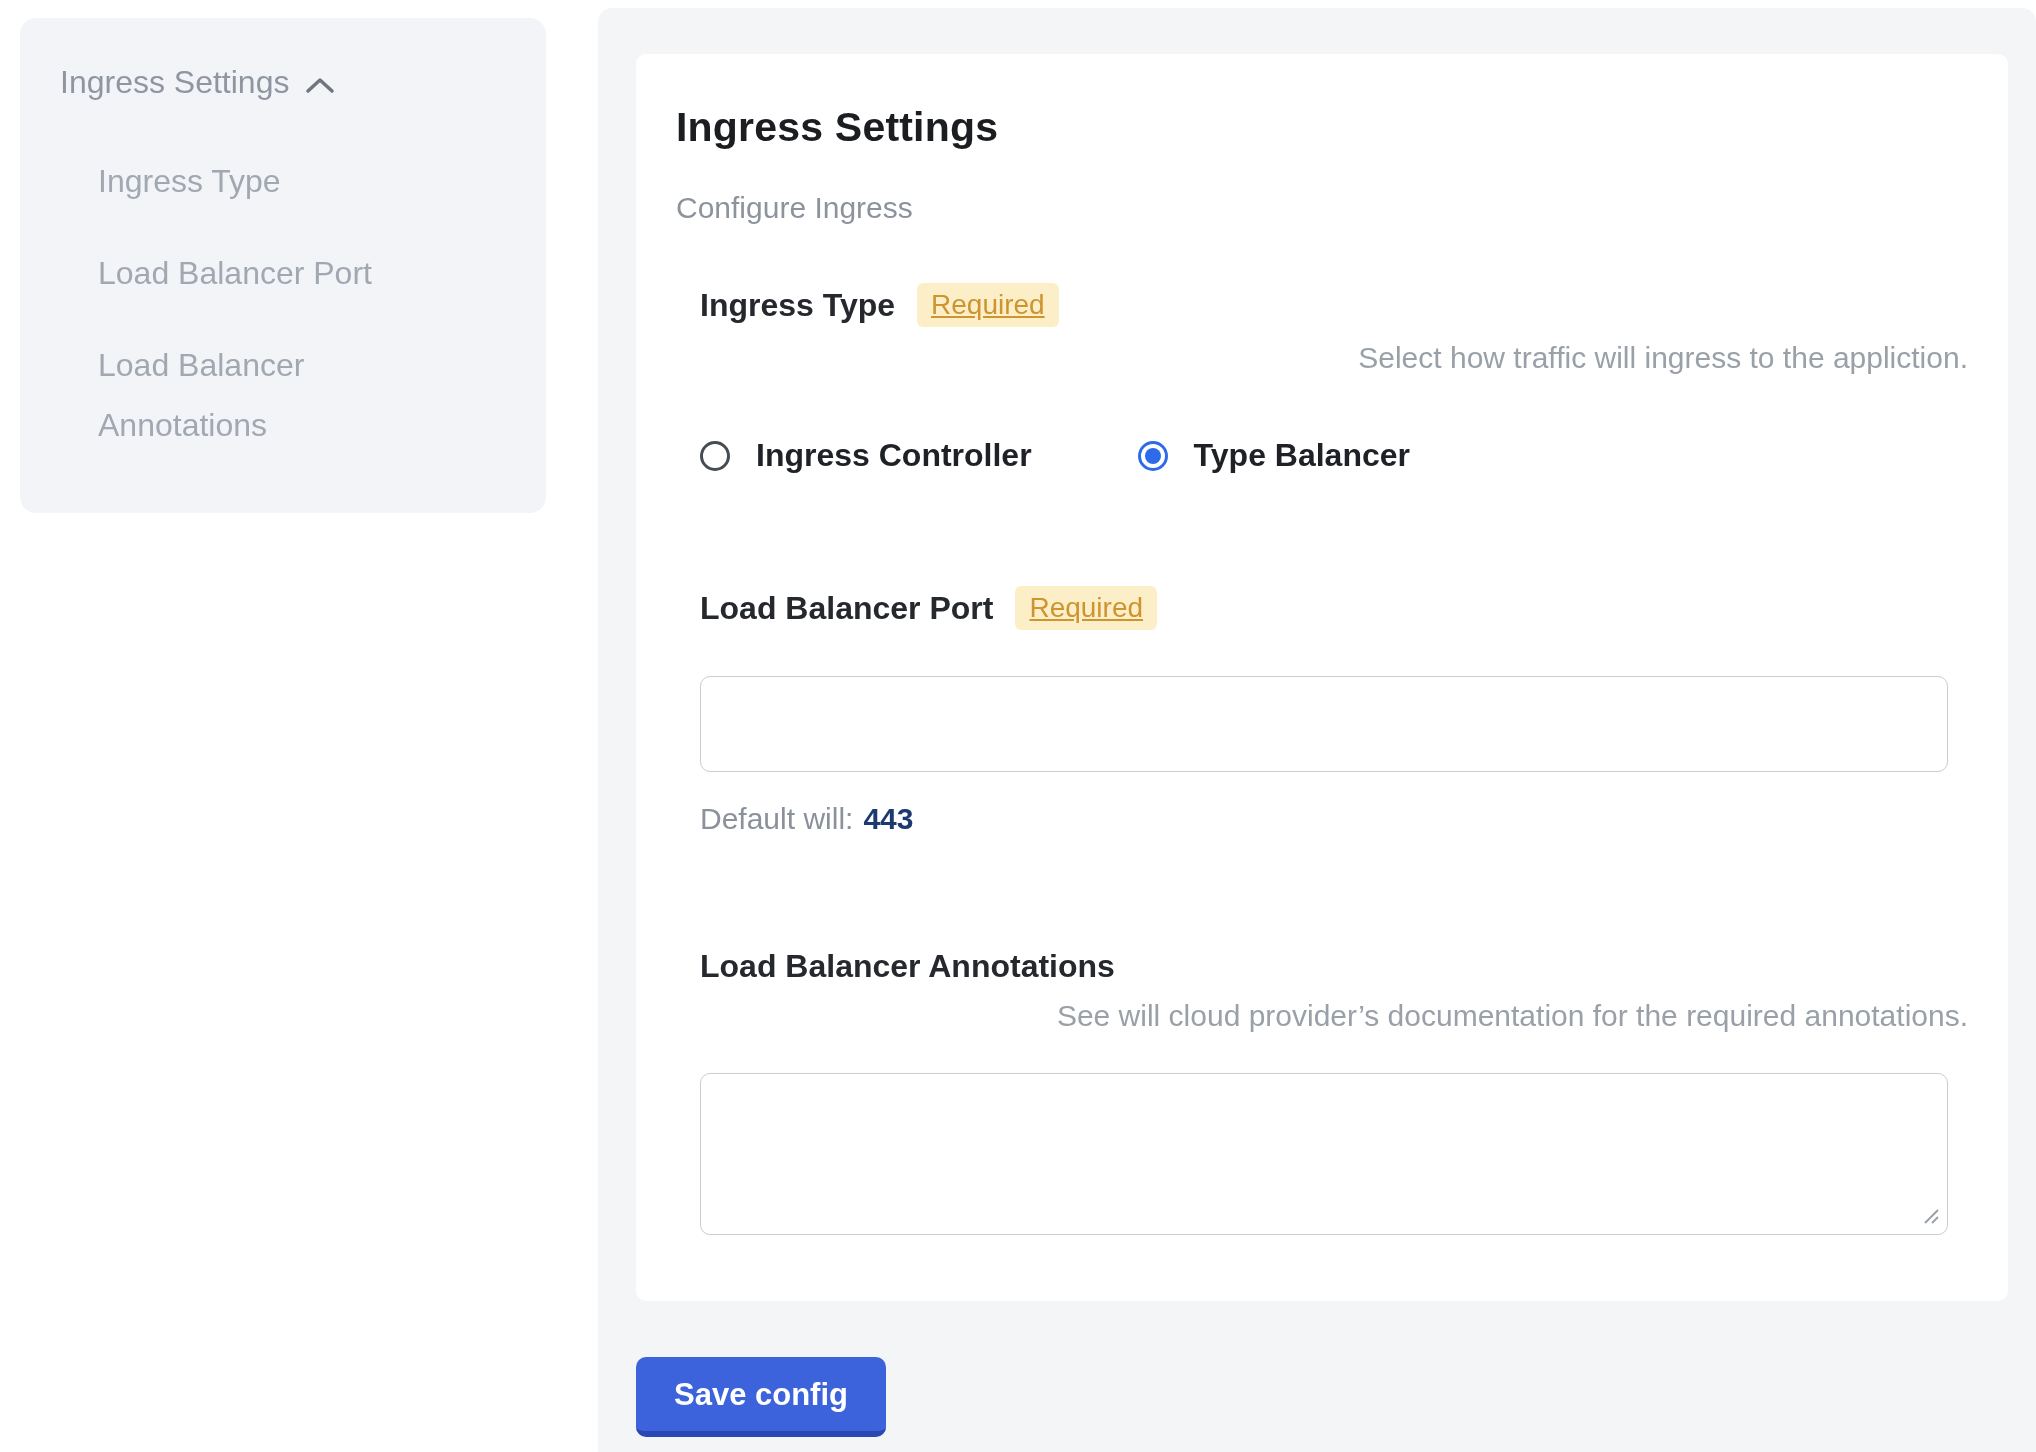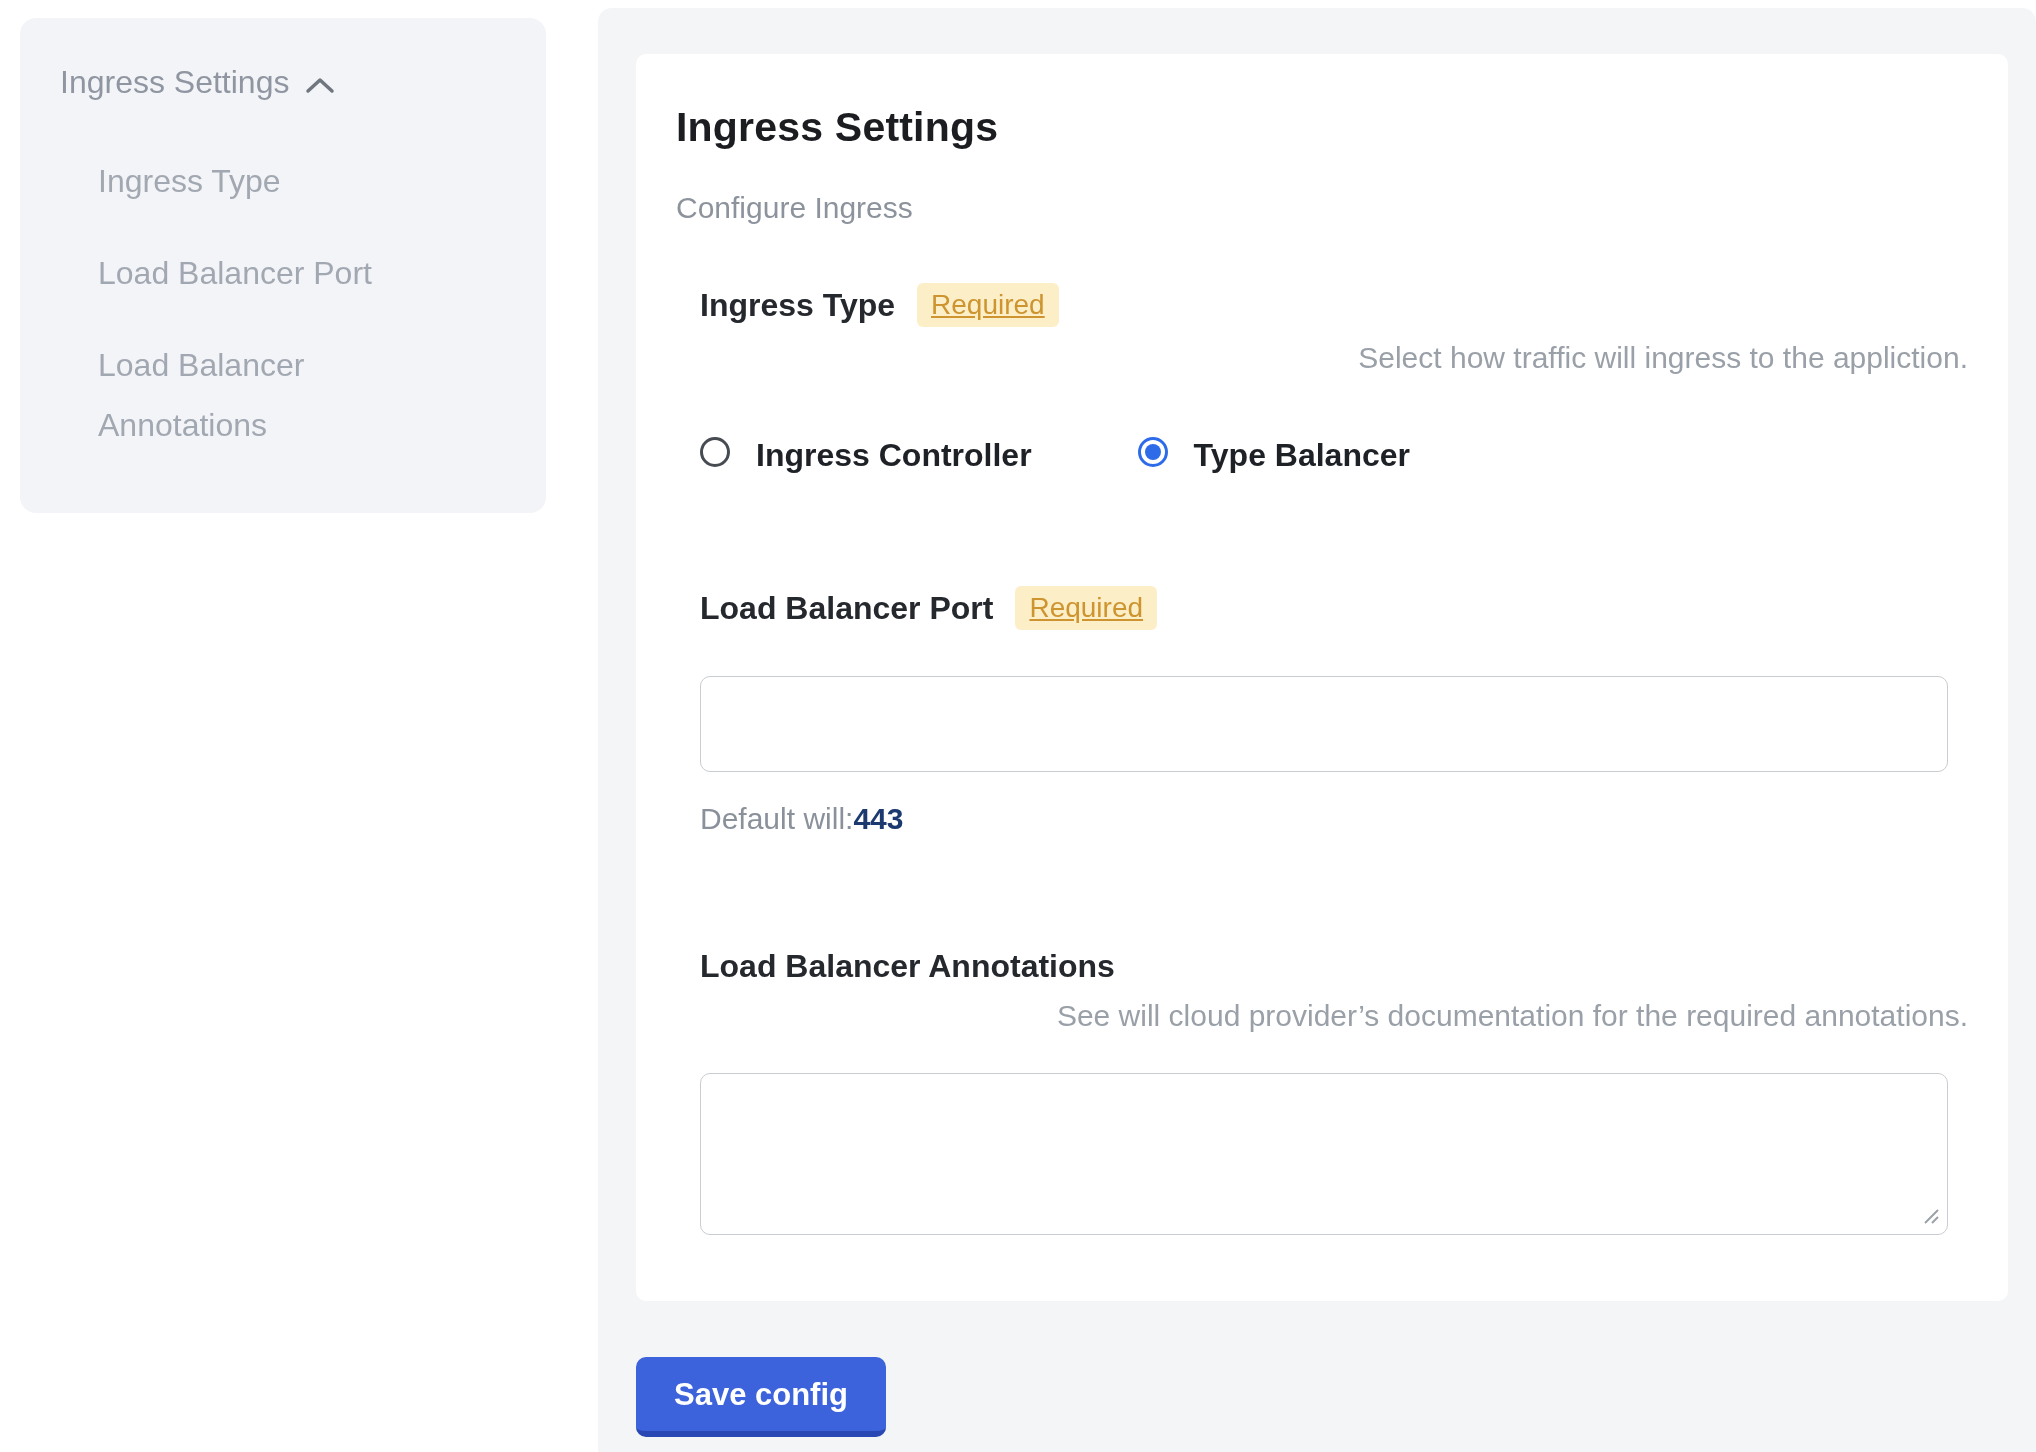--- a/index.html
+++ b/index.html
@@ -74,21 +74,21 @@
     border-radius: 6px;
     text-decoration: underline;
   }
   .section-desc {
     margin-top: 14px;
     font-size: 30px; color: #9aa0a8; text-align: right;
   }
 
   
   .radio-row { margin-top: 62px; display: flex; gap: 106px; }
-  .radio-option { display: flex; gap: 26px; cursor: pointer; }
+  .radio-option { display: flex; align-items: center; gap: 26px; cursor: pointer; }
   .radio-circle {
     width: 30px; height: 30px; border-radius: 50%;
     border: 3px solid #474c53;
     background: #ffffff;
     position: relative;
     flex: 0 0 auto;
   }
   .radio-option.selected .radio-circle { border-color: #2d6be8; }
   .radio-option.selected .radio-circle::after {
     content: "";
@@ -108,21 +108,21 @@
     border: 1.5px solid #c9ccd1;
     border-radius: 10px;
     background: #ffffff;
     font-size: 30px; color: #25282d;
     padding: 0 24px;
     outline: none;
     display: block;
   }
   .default-line { margin-top: 30px; font-size: 30px; color: #8b919b; }
   .default-line .default-val {
-    color: #1c3a70; font-weight: bold; 
+    color: #1c3a70; font-weight: bold; margin-left: 10px;
   }
   .textarea-wrap { position: relative; margin-top: 40px; width: 1248px; }
   .text-area {
     width: 1248px; height: 162px;
     border: 1.5px solid #c9ccd1;
     border-radius: 10px;
     background: #ffffff;
     font-size: 30px; color: #25282d;
     font-family: "Liberation Sans", sans-serif;
     padding: 18px 24px;

